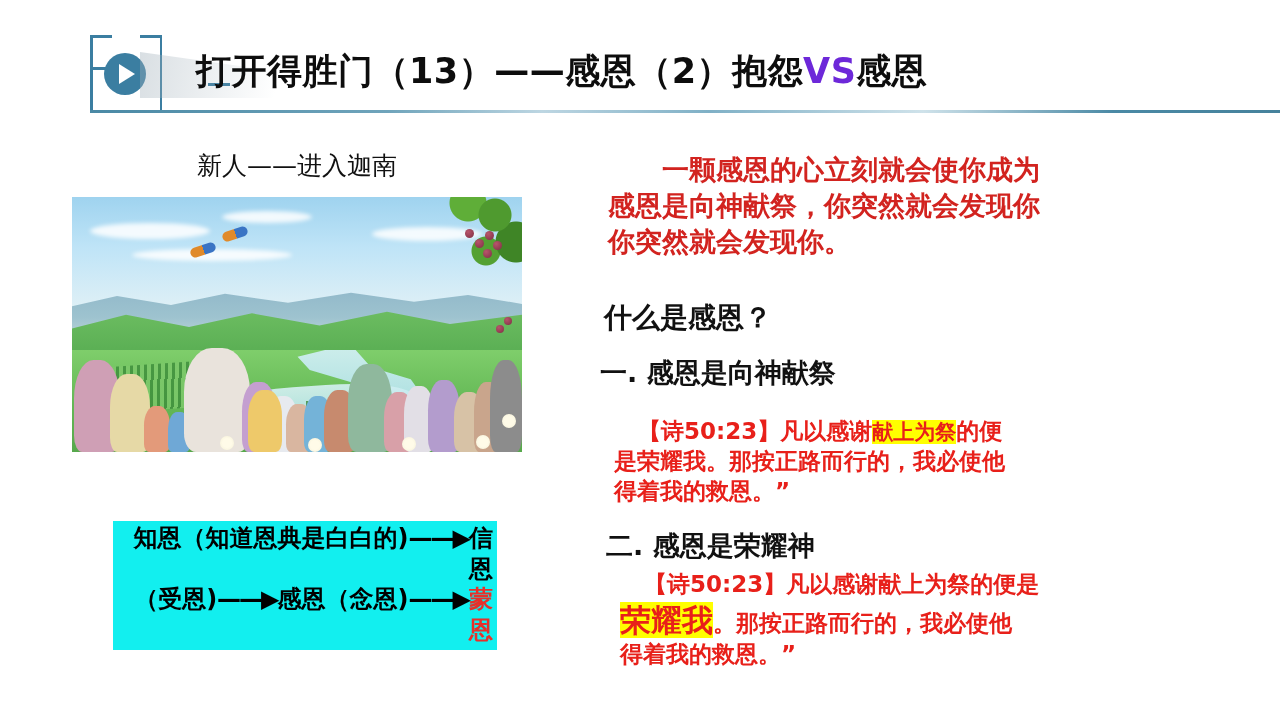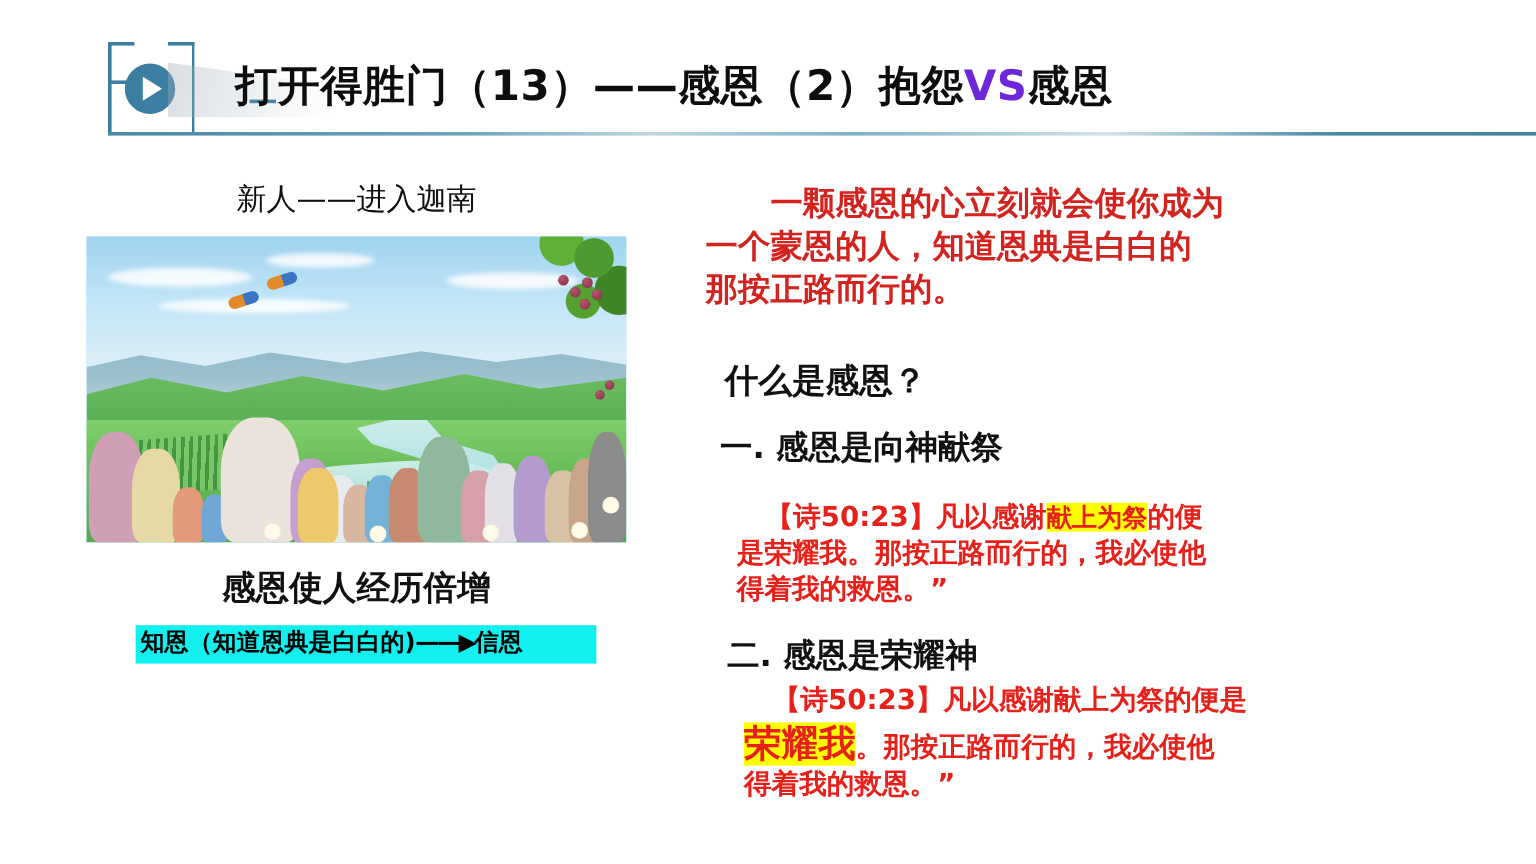--- a/index.html
+++ b/index.html
@@ -108,28 +108,28 @@
   .flower{position:absolute;width:14px;height:14px;border-radius:50%;
     background:radial-gradient(circle,#fffbe8 0 45%,#f3efd6 100%);}
 
   .left-caption{
     position:absolute;left:72px;top:471px;width:450px;text-align:center;
     font-size:28px;font-weight:bold;color:#111;
   }
   .flow-box{
     position:absolute;left:113px;top:521px;width:384px;
     background:#12efef;padding:2px 4px 4px 4px;box-sizing:border-box;
-    text-align:left;font-size:20px;font-weight:bold;color:#000;line-height:1.28;
+    text-align:right;font-size:24px;font-weight:bold;color:#000;line-height:1.28;
   }
   .flow-box .mengen{color:#e8302a;}
   .flow-box .arrow{letter-spacing:-2px;}
 
   
   .quote{
-    position:absolute;left:588px;top:152px;width:560px;
+    position:absolute;left:608px;top:152px;width:560px;
     color:#d2231f;font-size:27px;font-weight:bold;line-height:1.34;
     text-align:justify;text-justify:inter-ideograph;
     font-family:"DejaVu Serif","Liberation Serif",serif;
   }
   .quote .indent{display:inline-block;width:54px;}
   .q-head{
     position:absolute;left:604px;top:299px;
     font-size:28px;font-weight:bold;color:#111;
   }
   .sec1{position:absolute;left:600px;top:355px;font-size:27px;font-weight:bold;color:#111;}
@@ -213,30 +213,30 @@
       <span class="person" style="left:402px;width:28px;height:70px;background:#c9a58c;"></span>
       <span class="person" style="left:418px;width:32px;height:92px;background:#8c8c8c;"></span>
       <span class="flower" style="left:148px;bottom:2px;"></span>
       <span class="flower" style="left:236px;bottom:0px;"></span>
       <span class="flower" style="left:330px;bottom:1px;"></span>
       <span class="flower" style="left:404px;bottom:3px;"></span>
       <span class="flower" style="left:430px;bottom:24px;"></span>
     </div>
   </div>
 
-  <div class="left-caption">感恩使人经历倍增</div>
 
   <div class="flow-box">
     <div><span>知恩（知道恩典是白白的)</span><span class="arrow">——▶</span><span>信恩</span></div>
+    <div><span>（受恩)</span><span class="arrow">——▶</span><span>感恩（念恩)</span><span class="arrow">——▶</span><span class="mengen">蒙恩</span></div>
   </div>
 
   <div class="quote">
     <span class="indent"></span><span>一颗感恩的心立刻就会使你成为</span><br>
-    <span>一个蒙恩的人，知道恩典是白白的</span><br>
-    <span>那按正路而行的。</span>
+    <span>感恩是向神献祭，你突然就会发现你</span><br>
+    <span>你突然就会发现你。</span>
   </div>
 
   <div class="q-head">什么是感恩？</div>
 
   <div class="sec1">一. 感恩是向神献祭</div>
 
   <div class="verse verse1">
     <span class="ref">【诗50:23】</span><span>凡以感谢</span><span class="hl">献上为祭</span><span>的便</span>
     <span class="l2">是荣耀我。那按正路而行的，我必使他</span>
     <span class="l3">得着我的救恩。”</span>

